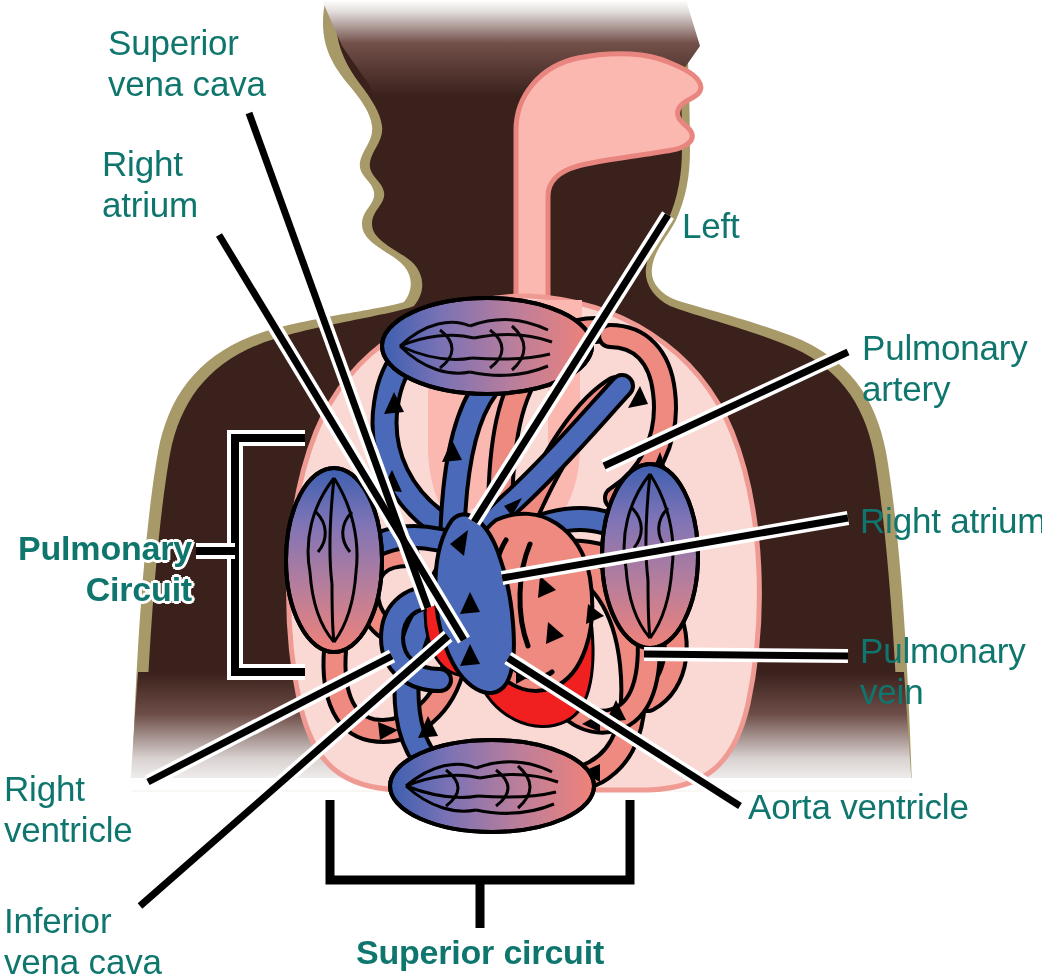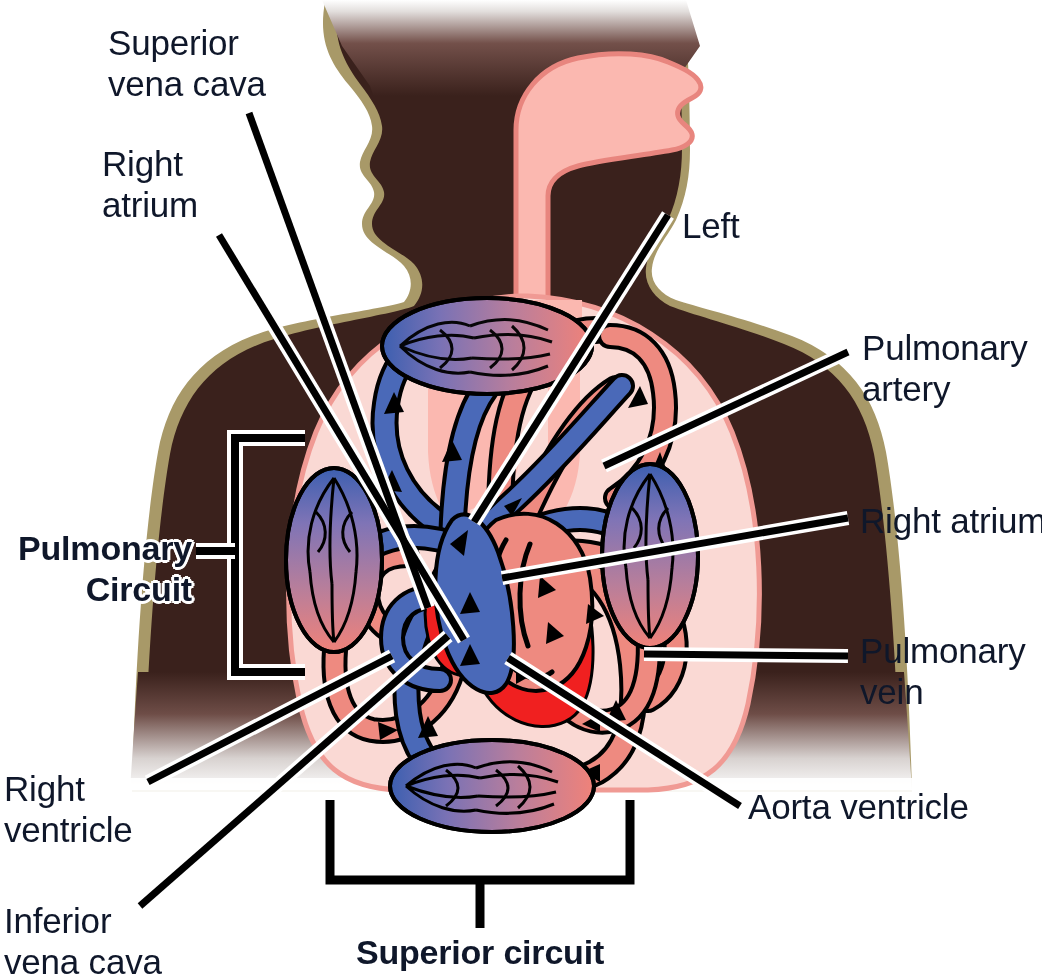--- a/index.html
+++ b/index.html
@@ -8,21 +8,21 @@
     width:1042px;height:974px;
     position:relative;overflow:hidden;
   }
   #stage{position:absolute;left:0;top:0;width:1042px;height:974px;}
   #svgroot{position:absolute;left:0;top:0;width:1042px;height:974px;}
   .lbl{
     position:absolute;
     font-family:"Liberation Sans", sans-serif;
     font-size:35px;
     line-height:41px;
-    color:#0f172a;
+    color:#0f766e;
     white-space:pre;
     letter-spacing:-0.2px;
   }
   .lbl-bold{
     font-weight:bold;
     font-size:34px;
     line-height:41px;
     text-shadow:
       2px 0 0 #fff,-2px 0 0 #fff,0 2px 0 #fff,0 -2px 0 #fff,
       2px 2px 0 #fff,-2px 2px 0 #fff,2px -2px 0 #fff,-2px -2px 0 #fff,

